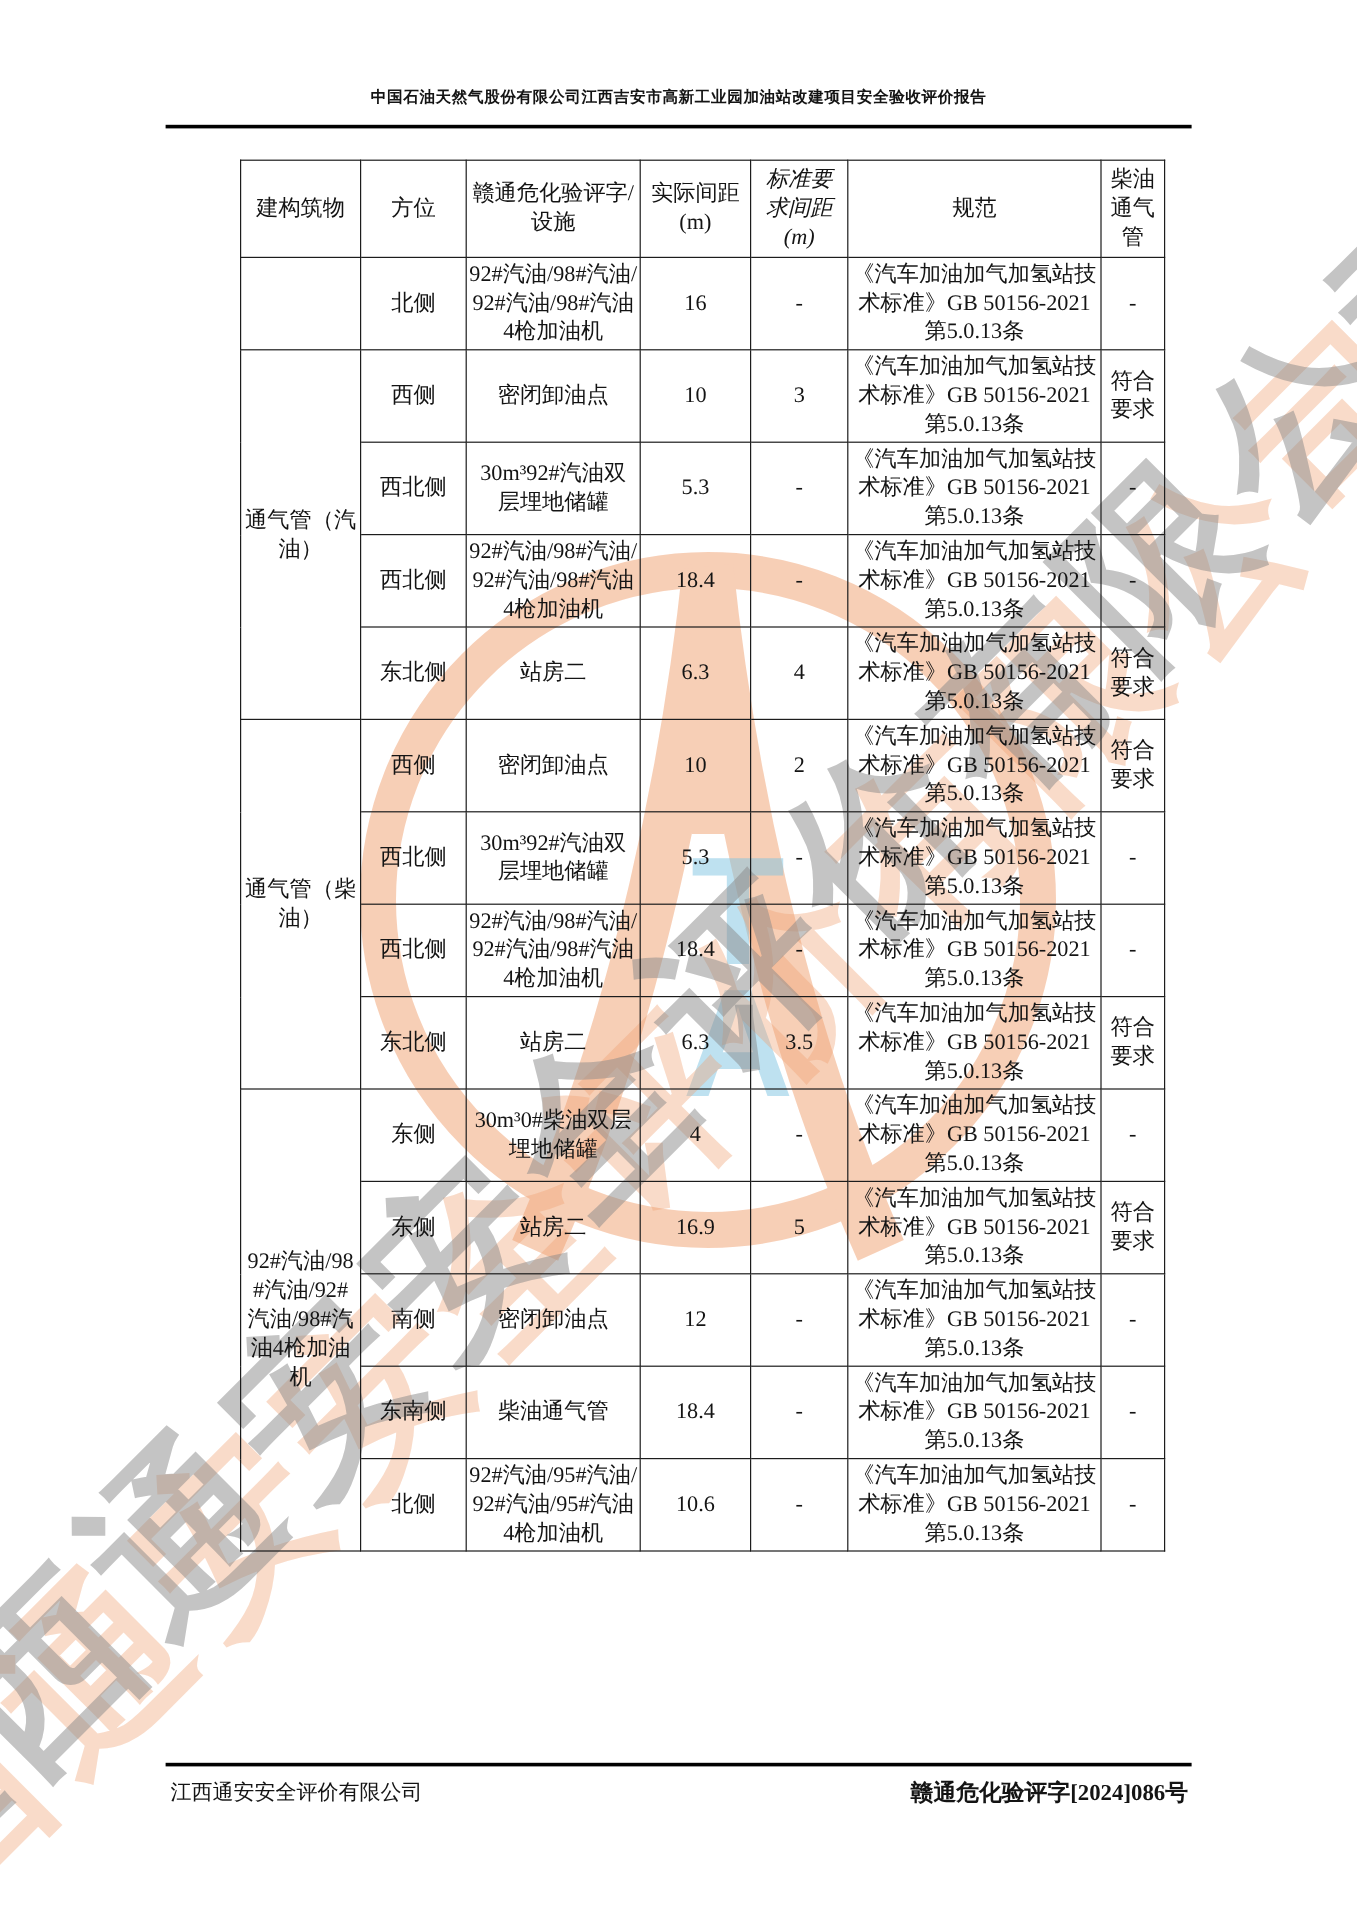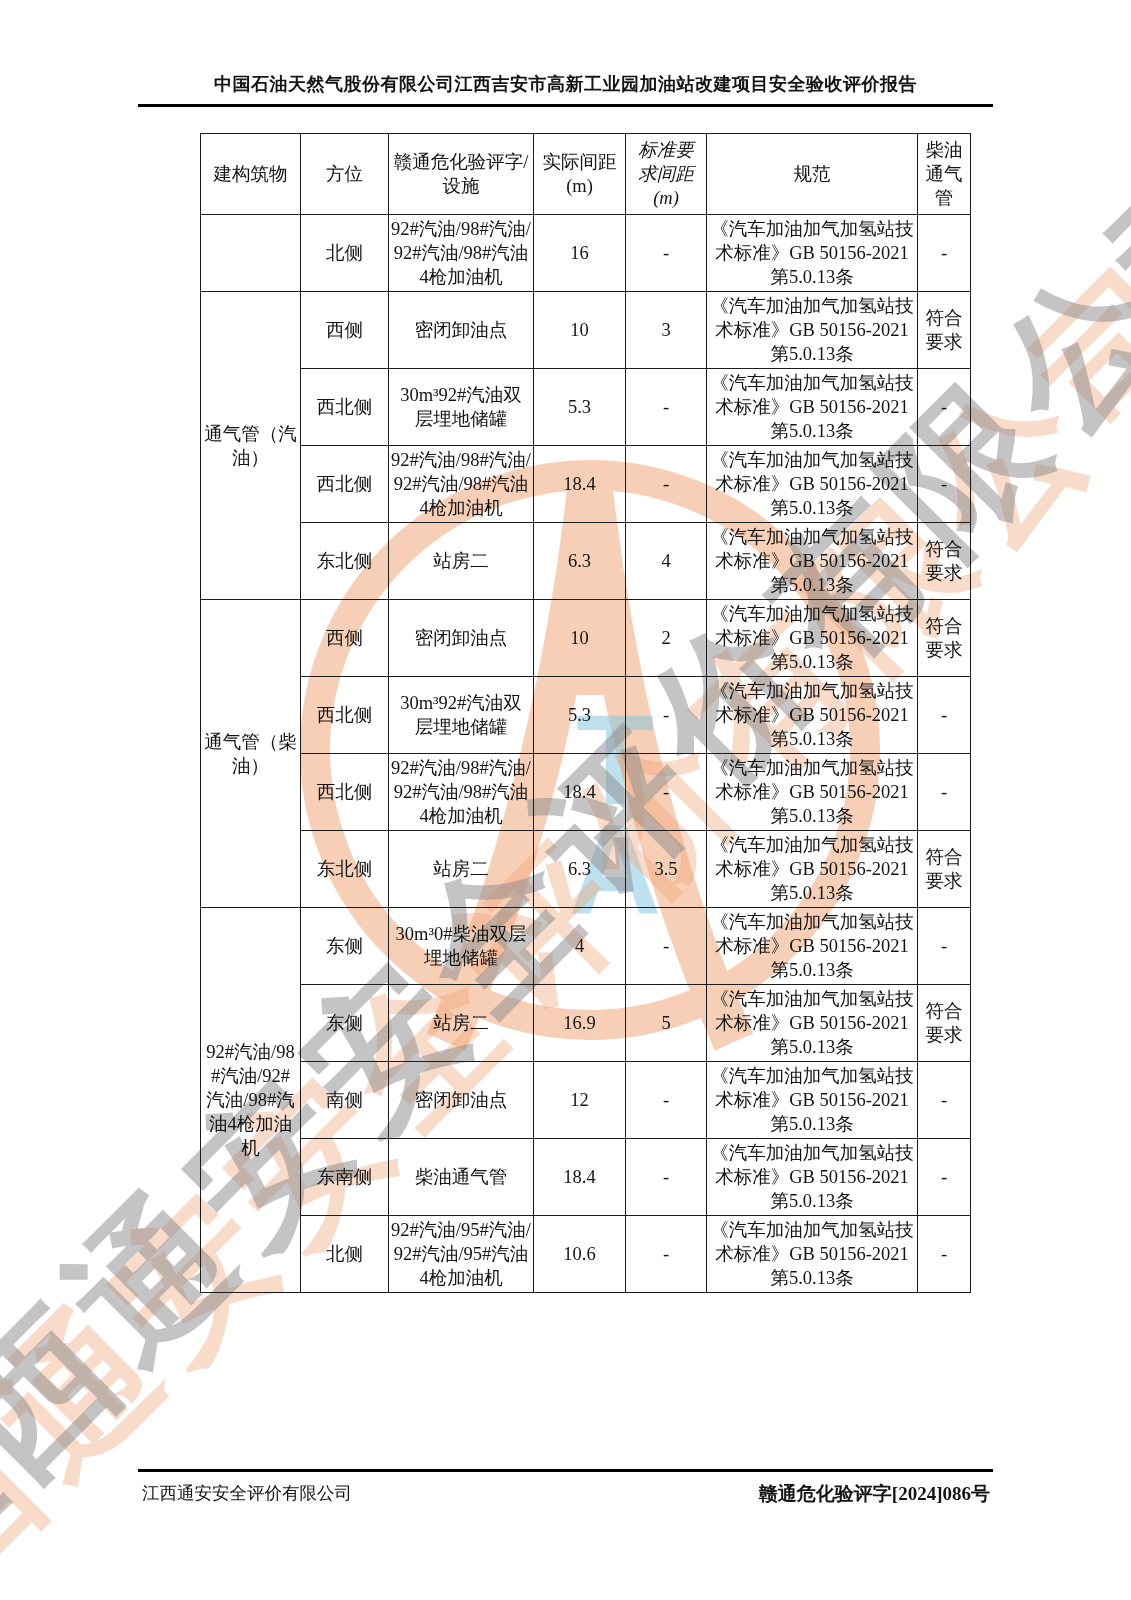--- a/index.html
+++ b/index.html
@@ -22,21 +22,21 @@
   }
   .wm-diag-orange{left:490px;top:985px;color:rgba(240,160,112,0.38);z-index:3;}
   .wm-diag-gray{left:565px;top:870px;color:rgba(138,138,138,0.50);z-index:5;}
   .wm-red{
     left:392px;top:1048px;z-index:4;font-weight:bold;font-size:118px;
     letter-spacing:8px;line-height:1;color:rgba(224,96,96,0.52);white-space:nowrap;
   }
   
   .doc-title{
     position:absolute;left:0;top:72px;width:100%;text-align:center;z-index:10;
-    font-size:18px;font-weight:600;letter-spacing:0.5px;
+    font-size:13px;font-weight:600;letter-spacing:0.5px;
   }
   .rule{position:absolute;left:138px;width:855px;background:#000;z-index:10;}
   .rule-top{top:104px;height:3px;}
   .rule-bottom{top:1469px;height:2.5px;}
   table.spacing{
     position:absolute;left:200px;top:133px;width:770px;z-index:10;
     border-collapse:collapse;table-layout:fixed;background:transparent;
   }
   .spacing th,.spacing td{
     border:1.6px solid #1c1c1c;text-align:center;vertical-align:middle;

